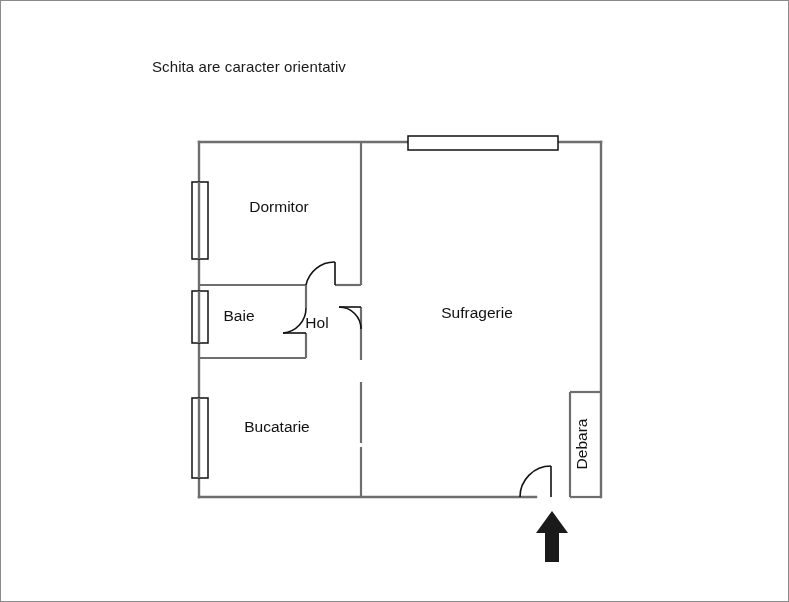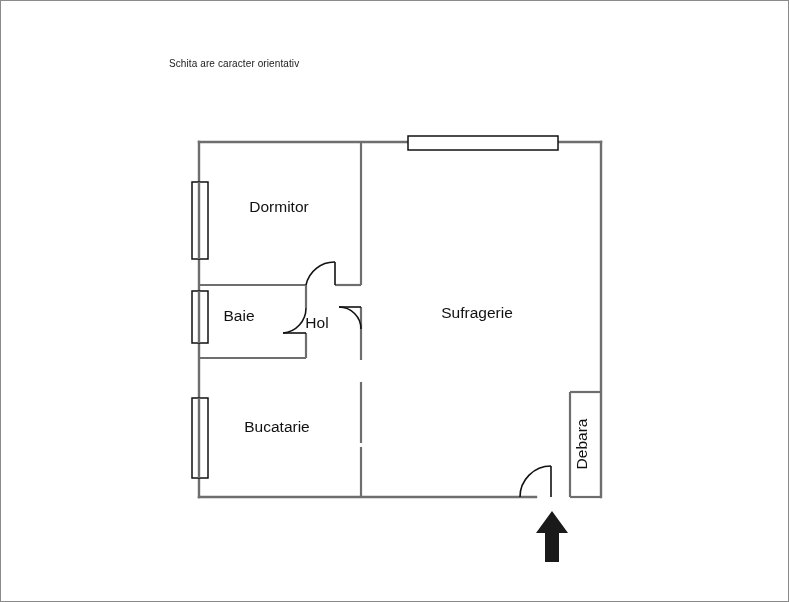--- a/index.html
+++ b/index.html
@@ -25,23 +25,23 @@
     left: 0;
     top: 0;
     width: 789px;
     height: 602px;
     border: 1px solid #8a8a8a;
     box-sizing: border-box;
     pointer-events: none;
   }
   #caption {
     position: absolute;
-    left: 169px;
+    left: 152px;
     top: 58px;
-    font-size: 10px;
+    font-size: 15px;
     color: #1a1a1a;
     white-space: nowrap;
     letter-spacing: 0.1px;
   }
   #plan-svg {
     position: absolute;
     left: 0;
     top: 0;
   }
   .room-label {

